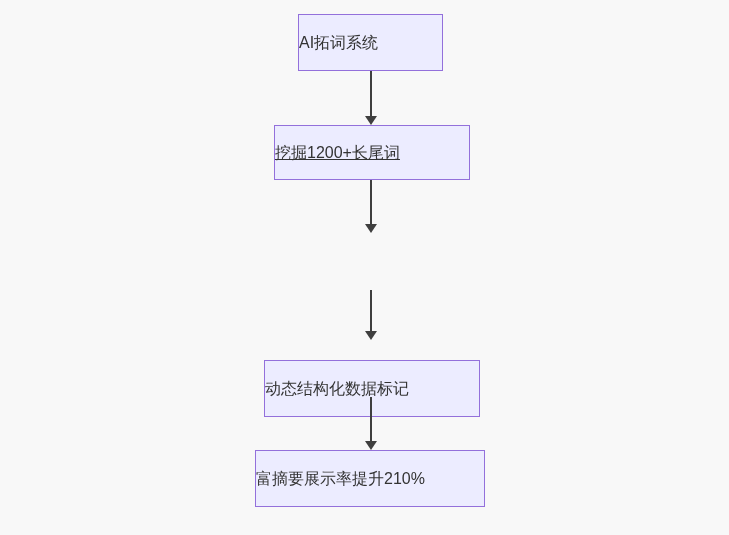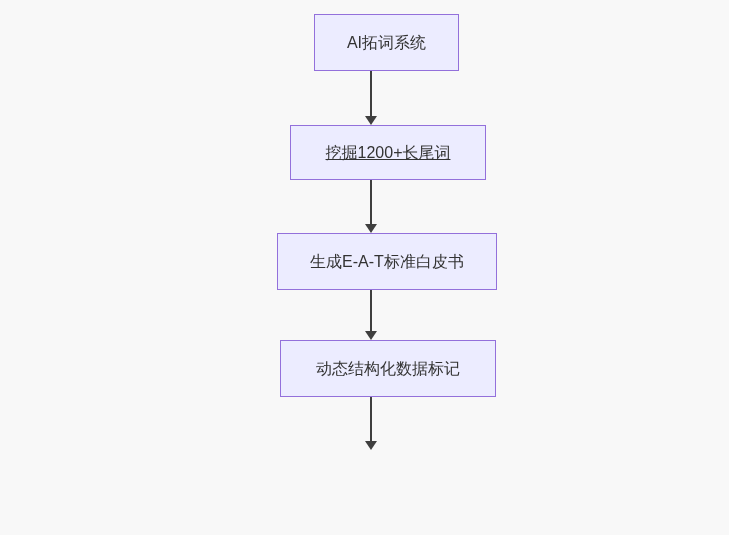--- a/index.html
+++ b/index.html
@@ -18,31 +18,30 @@
     width: 729px;
     height: 535px;
   }
   .flow-node {
     position: absolute;
     box-sizing: border-box;
     background: var(--node-fill, #ECECFF);
     border: 1.5px solid var(--node-border, #9370DB);
     display: flex;
     align-items: center;
-    justify-content: center;
+    justify-content: flex-start;
     text-align: center;
     color: var(--text, #333333);
     font-size: 16px;
     line-height: 1.2;
-    margin-left: 16px;
   }
   .node-1 { left: 298px; top: 14px;  width: 145px; height: 57px; }
   .node-2 { left: 274px; top: 125px; width: 196px; height: 55px; text-decoration: underline; }
   .node-3 { left: 261px; top: 233px; width: 220px; height: 57px; }
-  .node-4 { left: 264px; top: 340px; width: 216px; height: 57px; }
+  .node-4 { left: 264px; top: 360px; width: 216px; height: 57px; }
   .node-5 { left: 255px; top: 450px; width: 230px; height: 57px; }
 
   .flow-arrow {
     position: absolute;
     left: 365px;
     width: 12px;
     display: flex;
     flex-direction: column;
     align-items: center;
   }
@@ -79,32 +78,32 @@
 
   <div class="flow-node node-2">
     <span>挖掘1200+长尾词</span>
   </div>
 
   <div class="flow-arrow arrow-2">
     <div class="arrow-shaft"></div>
     <div class="arrow-head"></div>
   </div>
 
-  <div class="flow-node node-3">
-    <span>生成E-A-T标准白皮书</span>
-  </div>
 
   <div class="flow-arrow arrow-3">
     <div class="arrow-shaft"></div>
     <div class="arrow-head"></div>
   </div>
 
   <div class="flow-node node-4">
     <span>动态结构化数据标记</span>
   </div>
 
   <div class="flow-arrow arrow-4">
     <div class="arrow-shaft"></div>
     <div class="arrow-head"></div>
   </div>
 
+  <div class="flow-node node-5">
+    <span>富摘要展示率提升210%</span>
+  </div>
 
 </div>
 
 </body></html>

